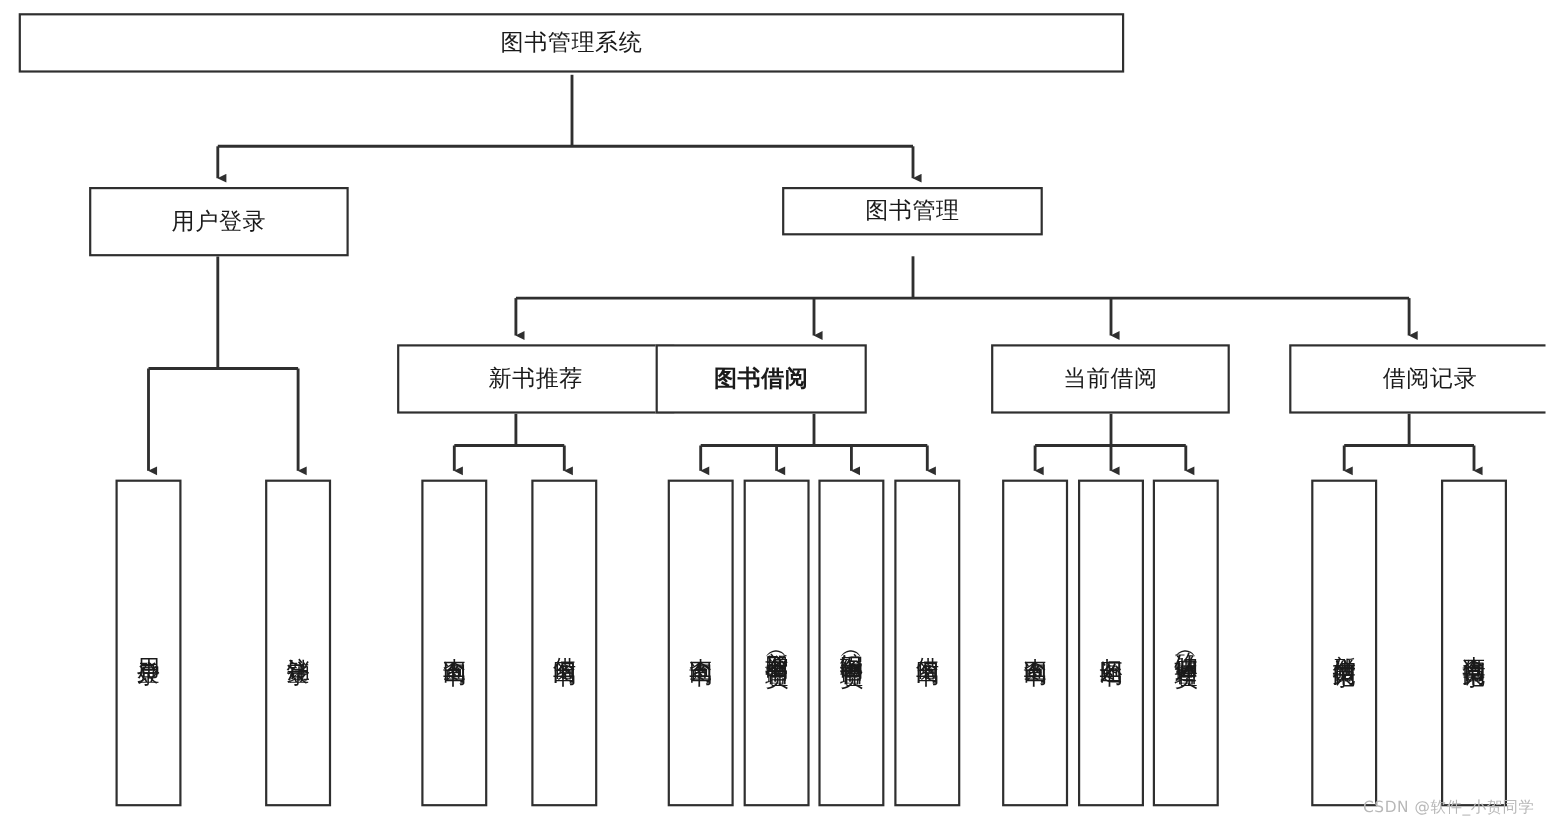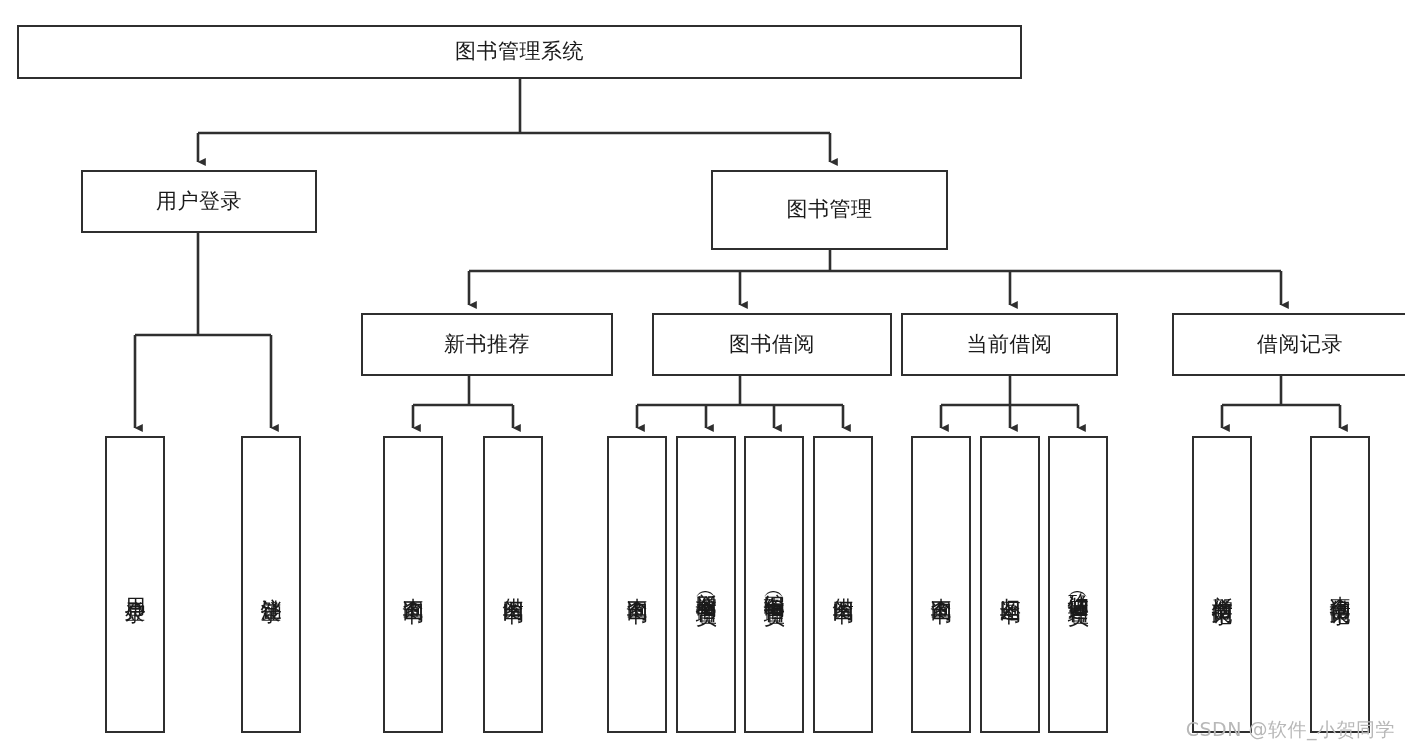--- a/index.html
+++ b/index.html
@@ -56,21 +56,21 @@
   }
   .node.vertical .vlabel {
     writing-mode: vertical-rl;
     text-orientation: upright;
     white-space: nowrap;
   }
   .watermark {
     position: absolute;
     right: 10px;
     bottom: 4px;
-    font-size: 19px;
+    font-size: 14px;
     color: #b8b8b8;
     letter-spacing: 0.5px;
     z-index: 3;
     white-space: nowrap;
   }
 </style>
 </head>
 <body>
 
 <div id="diagram-root">
@@ -120,37 +120,37 @@
       <line x1="1010" y1="405" x2="1010" y2="428" marker-end="url(#arrowhead)"></line>
       <line x1="1078" y1="405" x2="1078" y2="428" marker-end="url(#arrowhead)"></line>
 
       <line x1="1281" y1="376" x2="1281" y2="405"></line>
       <line x1="1222" y1="405" x2="1340" y2="405"></line>
       <line x1="1222" y1="405" x2="1222" y2="428" marker-end="url(#arrowhead)"></line>
       <line x1="1340" y1="405" x2="1340" y2="428" marker-end="url(#arrowhead)"></line>
     </g>
   </svg>
 
-  <div class="node horizontal" style="left:17px; top:25px; width:1005px; height:54px;">
+  <div class="node horizontal" style="left:17px; top:12px; width:1005px; height:54px;">
     <span>图书管理系统</span>
   </div>
 
   <div class="node horizontal" style="left:81px; top:170px; width:236px; height:63px;">
     <span>用户登录</span>
   </div>
 
-  <div class="node horizontal" style="left:711px; top:170px; width:237px; height:80px;">
+  <div class="node horizontal" style="left:711px; top:170px; width:237px; height:44px;">
     <span>图书管理</span>
   </div>
 
   <div class="node horizontal" style="left:361px; top:313px; width:252px; height:63px;">
     <span>新书推荐</span>
   </div>
 
-  <div class="node horizontal" style="left:652px; top:313px; width:240px; height:63px;">
+  <div class="node horizontal" style="left:596px; top:313px; width:192px; height:63px;font-weight:bold;">
     <span>图书借阅</span>
   </div>
 
   <div class="node horizontal" style="left:901px; top:313px; width:217px; height:63px;text-align:right;">
     <span>当前借阅</span>
   </div>
 
   <div class="node horizontal" style="left:1172px; top:313px; width:256px; height:63px;align-items:center;">
     <span>借阅记录</span>
   </div>

